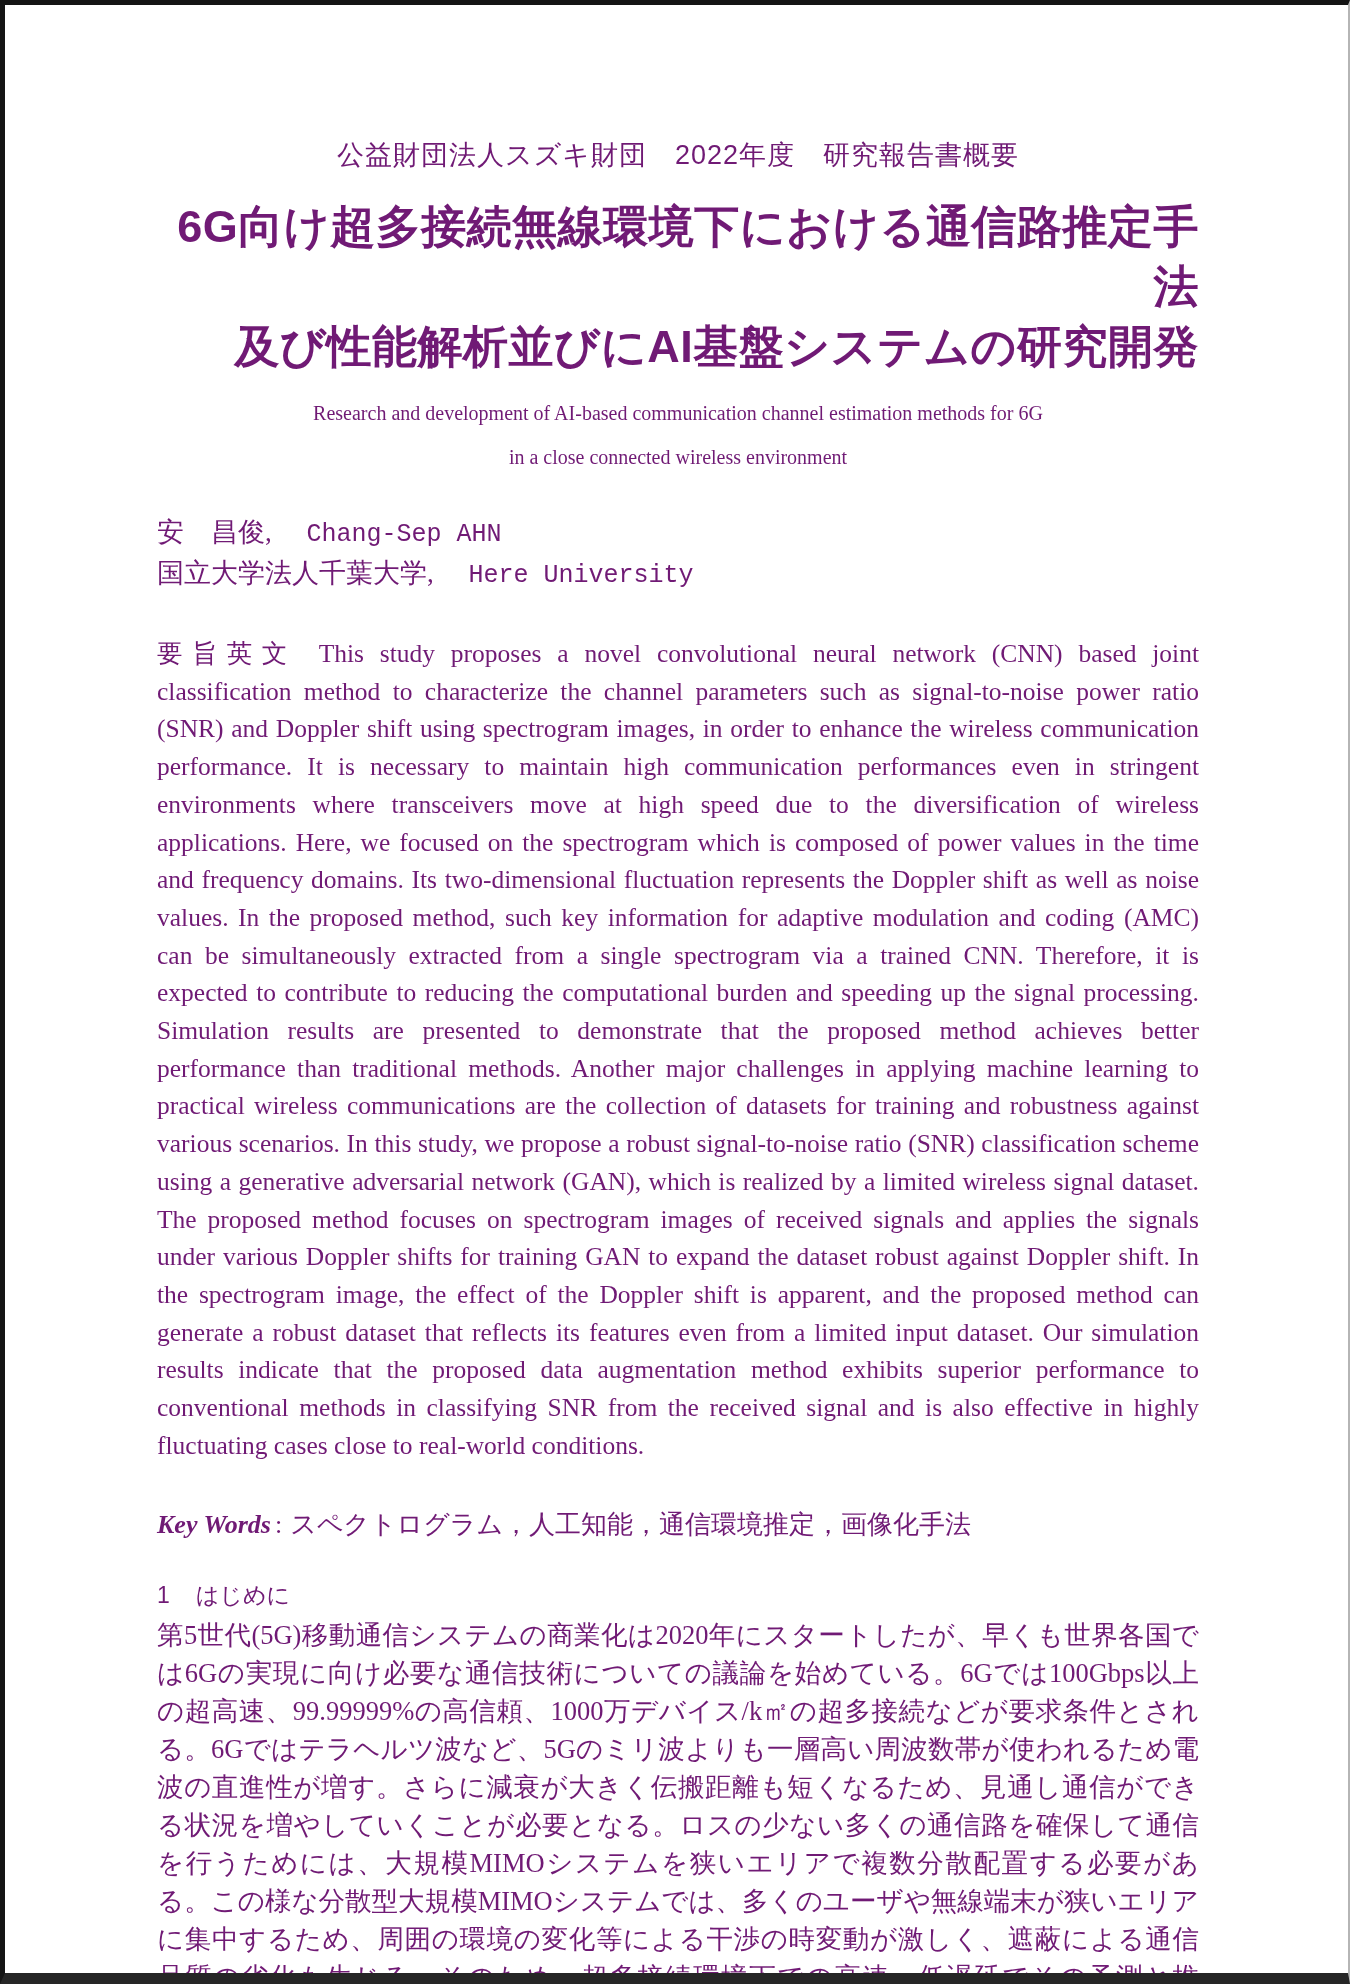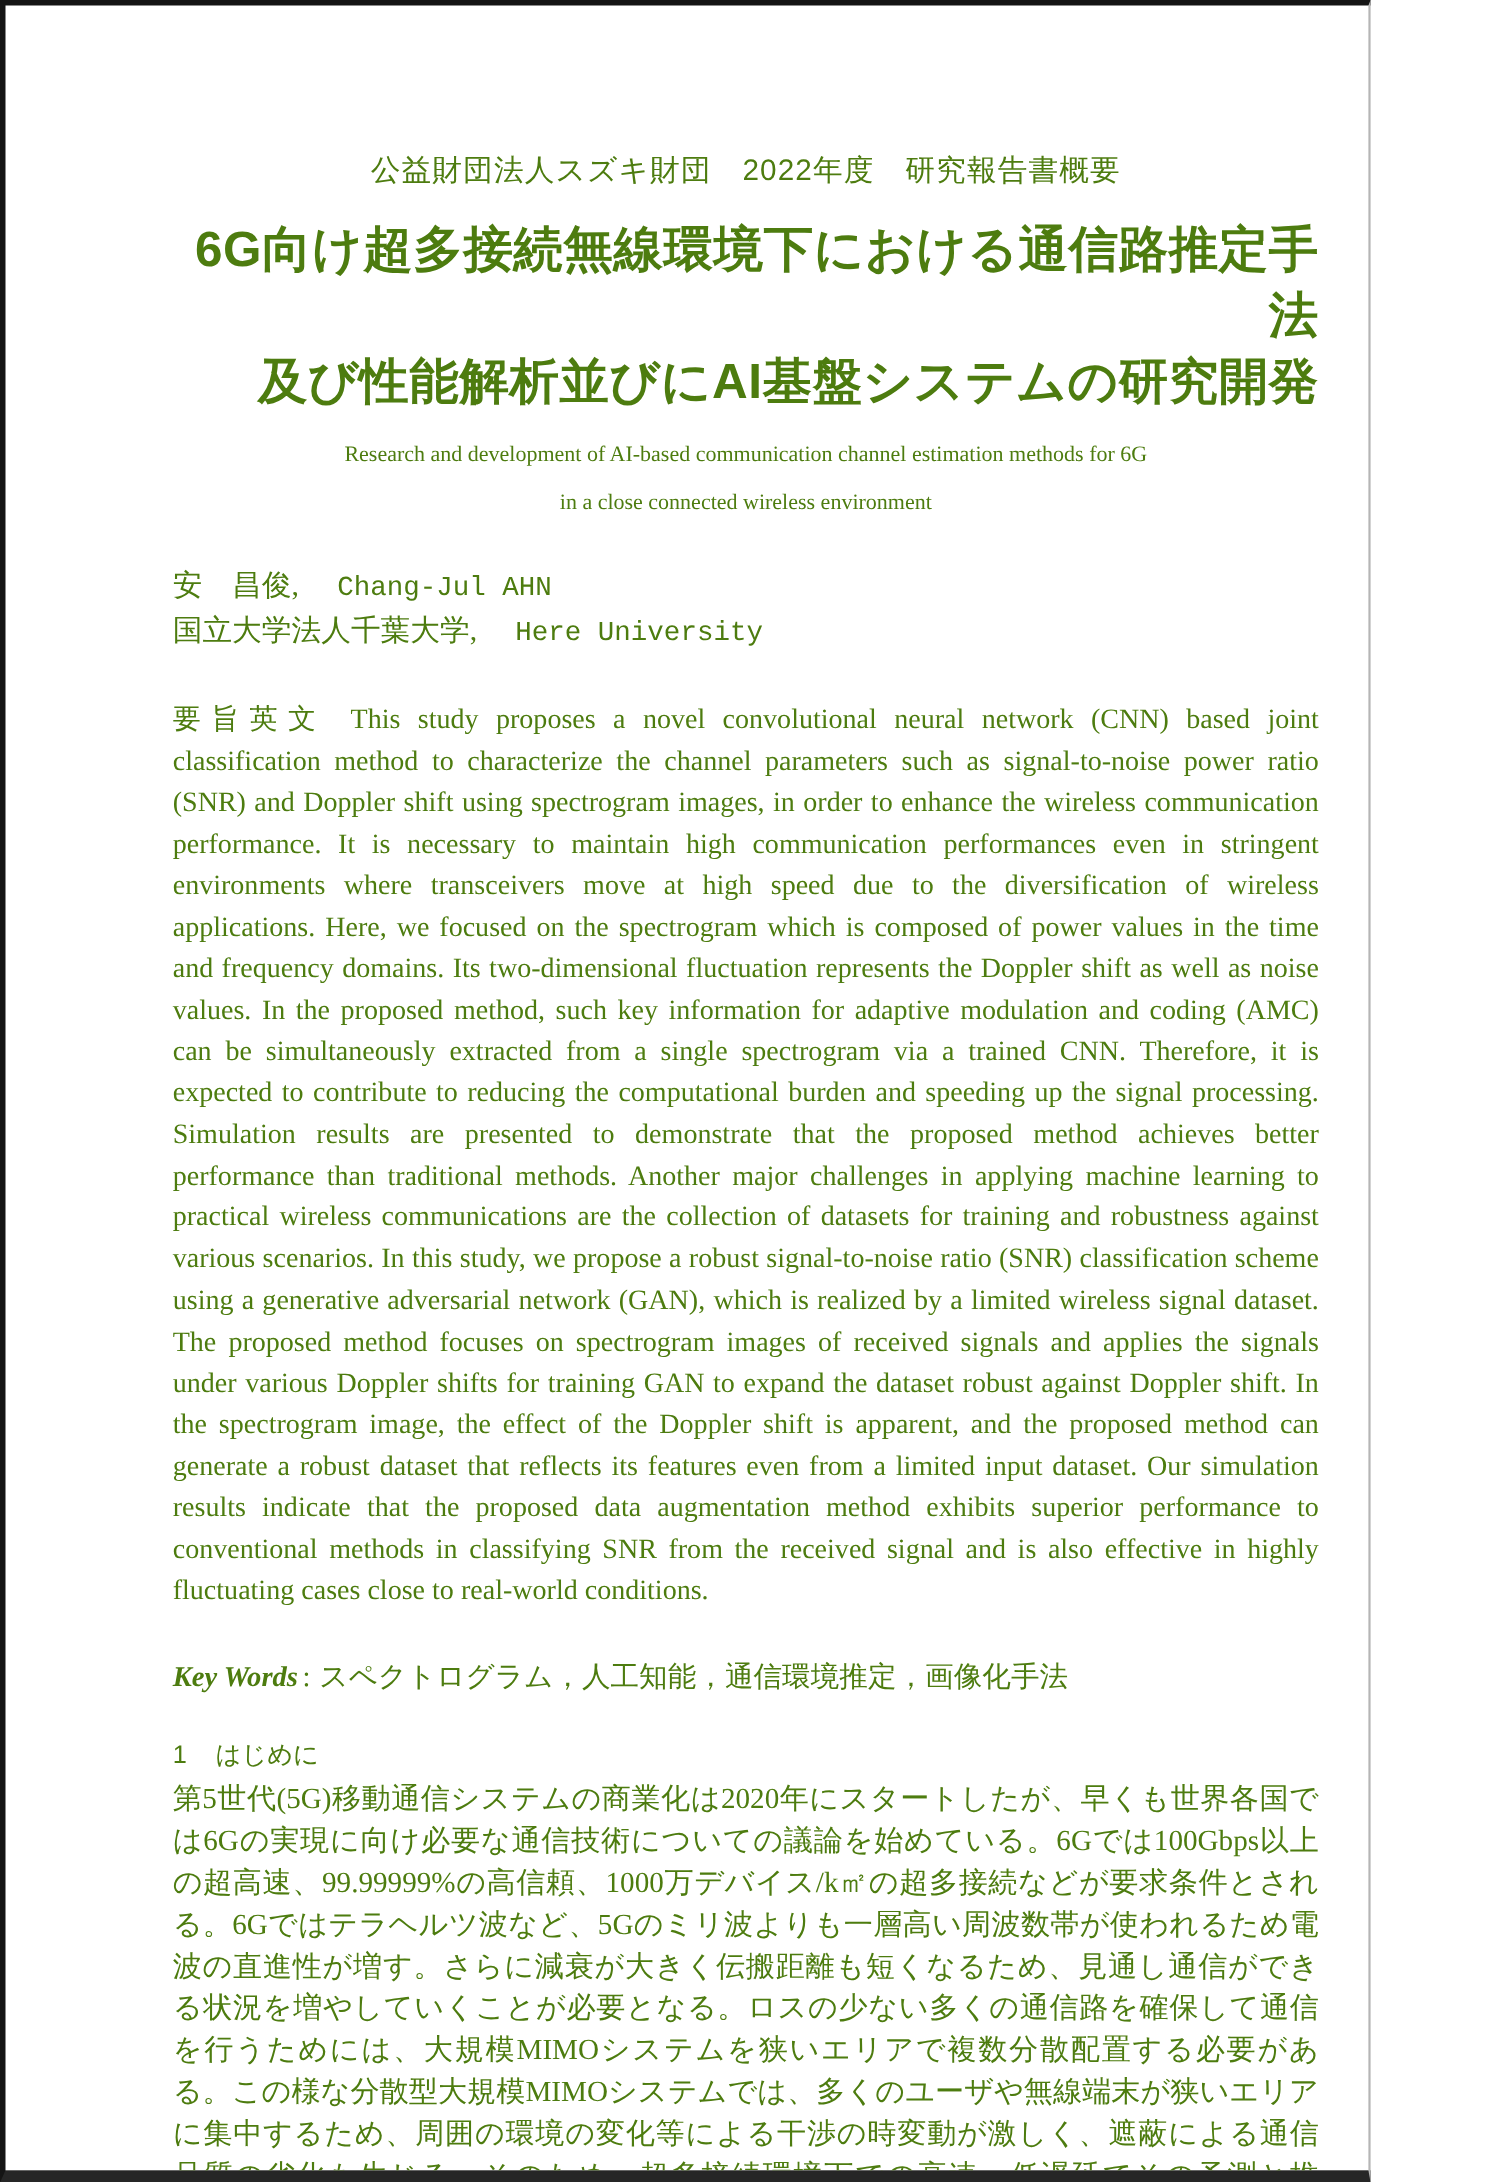--- a/index.html
+++ b/index.html
@@ -3,29 +3,29 @@
 <meta charset="utf-8">
 <style>
   html, body {
     margin: 0;
     padding: 0;
     background: #ffffff;
   }
   .page {
     position: relative;
     box-sizing: border-box;
-    width: 1246px;
+    width: 1350px;
     height: 1984px;
     background: #ffffff;
     border-top: 5px solid #141414;
     border-left: 5px solid #141414;
     border-right: 2px solid #b5b5b5;
     border-bottom: 11px solid #262626;
     overflow: hidden;
-    color: #4d7c0f;
+    color: #701a75;
   }
   .content {
     width: 1042px;
     margin-left: 152px;
   }
   .doc-header {
     padding-top: 134px;
     text-align: center;
     font-family: "Liberation Sans", "DejaVu Sans", sans-serif;
     font-size: 27px;
@@ -115,21 +115,21 @@
     </div>
 
     <div class="title-en">
       <div>Research and development of AI-based communication channel estimation methods for 6G</div>
       <div>in a close connected wireless environment</div>
     </div>
 
     <div class="author-block">
       <div>
         <span>安　昌俊,</span>
-        <span class="latin">Chang-Jul AHN</span>
+        <span class="latin">Chang-Sep AHN</span>
       </div>
       <div>
         <span>国立大学法人千葉大学,</span>
         <span class="latin">Here University</span>
       </div>
     </div>
 
     <p class="abstract">
       <span class="abstract-label">要旨英文</span><span>This study proposes a novel convolutional neural network (CNN) based joint classification method to characterize the channel parameters such as signal-to-noise power ratio (SNR) and Doppler shift using spectrogram images, in order to enhance the wireless communication performance. It is necessary to maintain high communication performances even in stringent environments where transceivers move at high speed due to the diversification of wireless applications. Here, we focused on the spectrogram which is composed of power values in the time and frequency domains. Its two-dimensional fluctuation represents the Doppler shift as well as noise values. In the proposed method, such key information for adaptive modulation and coding (AMC) can be simultaneously extracted from a single spectrogram via a trained CNN. Therefore, it is expected to contribute to reducing the computational burden and speeding up the signal processing. Simulation results are presented to demonstrate that the proposed method achieves better performance than traditional methods.  Another major challenges in applying machine learning to practical wireless communications are the collection of datasets for training and robustness against various scenarios. In this study, we propose a robust signal-to-noise ratio (SNR) classification scheme using a generative adversarial network (GAN), which is realized by a limited wireless signal dataset. The proposed method focuses on spectrogram images of received signals and applies the signals under various Doppler shifts for training GAN to expand the dataset robust against Doppler shift. In the spectrogram image, the effect of the Doppler shift is apparent, and the proposed method can generate a robust dataset that reflects its features even from a limited input dataset. Our simulation results indicate that the proposed data augmentation method exhibits superior performance to conventional methods in classifying SNR from the received signal and is also effective in highly fluctuating cases close to real-world conditions.</span>
     </p>

